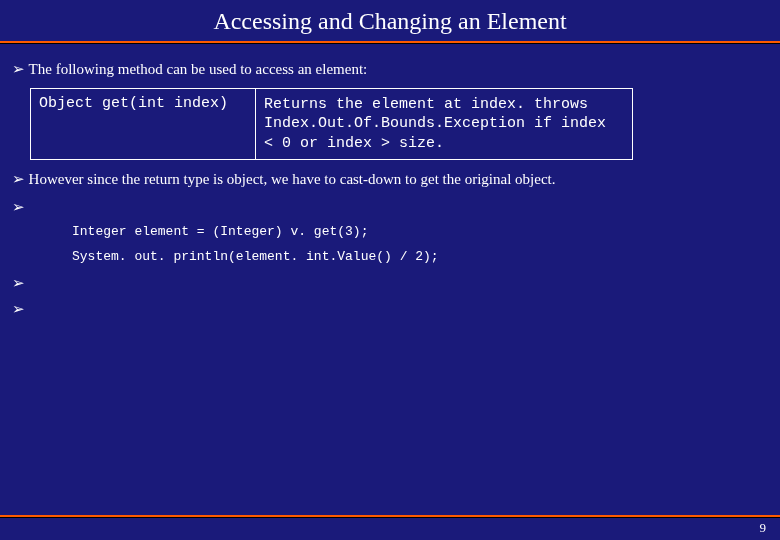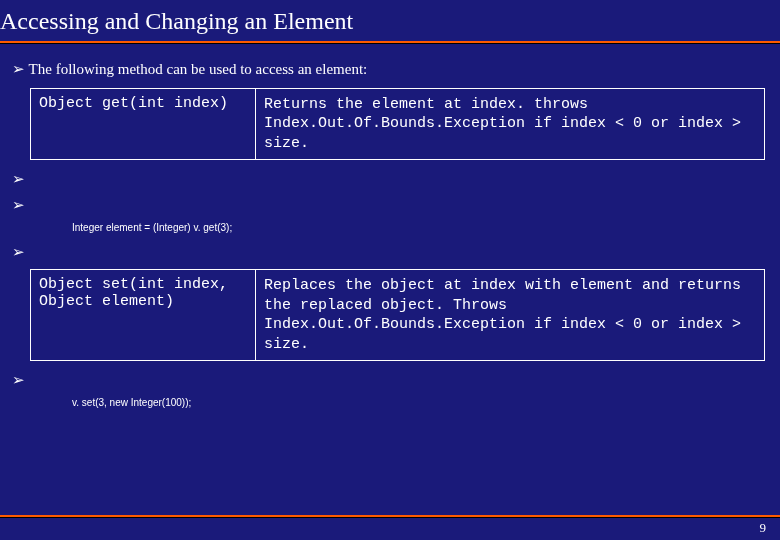--- a/index.html
+++ b/index.html
@@ -6,21 +6,21 @@
   body {
     width: 780px;
     height: 540px;
     background: #1a1a7a;
     font-family: "Times New Roman", Times, serif;
     color: #ffffff;
     overflow: hidden;
     position: relative;
   }
   .title-area {
-    text-align: left;
+    text-align: center;
     padding: 8px 0 4px 0;
   }
   .title {
     font-size: 24px;
     color: #ffffff;
     font-weight: normal;
   }
   .title-underline {
     border-top: 2px solid #ff5a00;
     border-bottom: 1px solid #000;
@@ -37,37 +37,37 @@
   }
   .arrow {
     margin-right: 4px;
     font-size: 15px;
     line-height: 1.2;
   }
   .bullet-text { line-height: 1.3; }
   table.box {
     border-collapse: collapse;
     margin: 4px 6px 10px 18px;
-    width: 735px;
+    width: 603px;
   }
   table.box td {
     border: 1px solid #ffffff;
     padding: 6px 8px;
     vertical-align: top;
     font-size: 15px;
   }
   td.code-cell {
     font-family: "Courier New", Courier, monospace;
     white-space: pre;
     width: 225px;
   }
   td.desc-cell { line-height: 1.3; font-family: Liberation Mono, monospace; }
   .code-block {
-    font-family: Liberation Sans, sans-serif;
-    font-size: 10px;
+    font-family: Liberation Mono, monospace;
+    font-size: 13px;
     margin: 4px 0 10px 60px;
     white-space: pre;
   }
   .mono { font-family: "Courier New", Courier, monospace; }
   .footer-line {
     position: absolute;
     left: 0; right: 0;
     bottom: 22px;
     border-top: 2px solid #ff5a00;
     border-bottom: 1px solid #000;
@@ -99,44 +99,36 @@
     <tbody>
         <tr>
       <td class="code-cell">Object get(int index)</td>
       <td class="desc-cell">Returns the element at index. throws Index.Out.Of.Bounds.Exception if index &lt; 0 or index &gt; size.</td>
     </tr>
   </tbody>
     </table>
 
   <div class="bullet-line">
     <span class="arrow">➢</span>
+    <span class="bullet-text">However since the return type is object, we have to cast-down to get the original object.</span>
   </div>
 
   <div class="bullet-line">
     <span class="arrow">➢</span>
   </div>
 
   <div class="code-block">Integer element = (Integer) v. get(3);</div>
+  <div class="code-block">System. out. println(element. int.Value() / 2);</div>
 
   <div class="bullet-line">
     <span class="arrow">➢</span>
   </div>
 
-  <table class="box">
-    <tbody>
-        <tr>
-      <td class="code-cell">Object set(int index,
-Object element)</td>
-      <td class="desc-cell">Replaces the object at index with element and returns the replaced object. Throws Index.Out.Of.Bounds.Exception if  index &lt; 0 or index &gt; size.</td>
-    </tr>
-  </tbody>
-    </table>
 
   <div class="bullet-line">
     <span class="arrow">➢</span>
   </div>
 
-  <div class="code-block">v. set(3, new Integer(100));</div>
 
 </div>
 
 <div class="footer-line"></div>
 <div class="page-num">9</div>
 
 </body></html>

